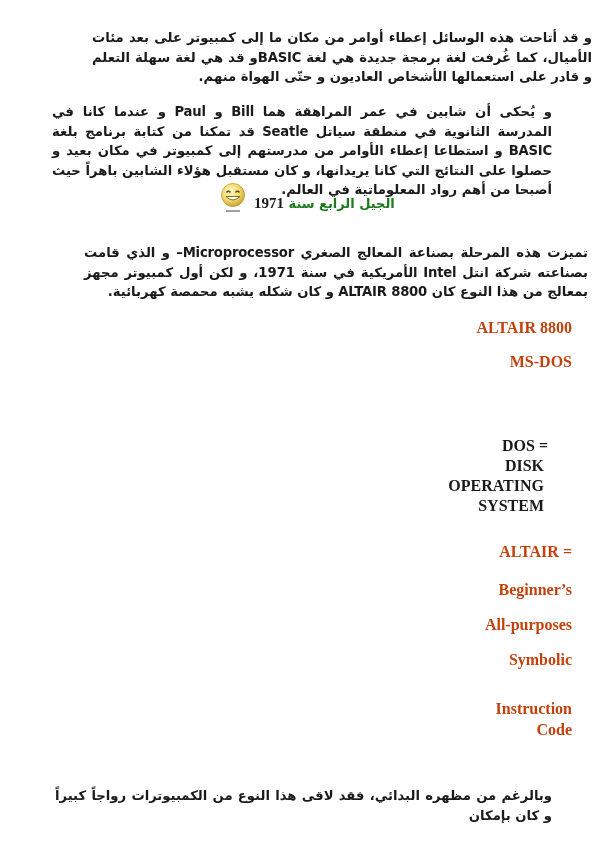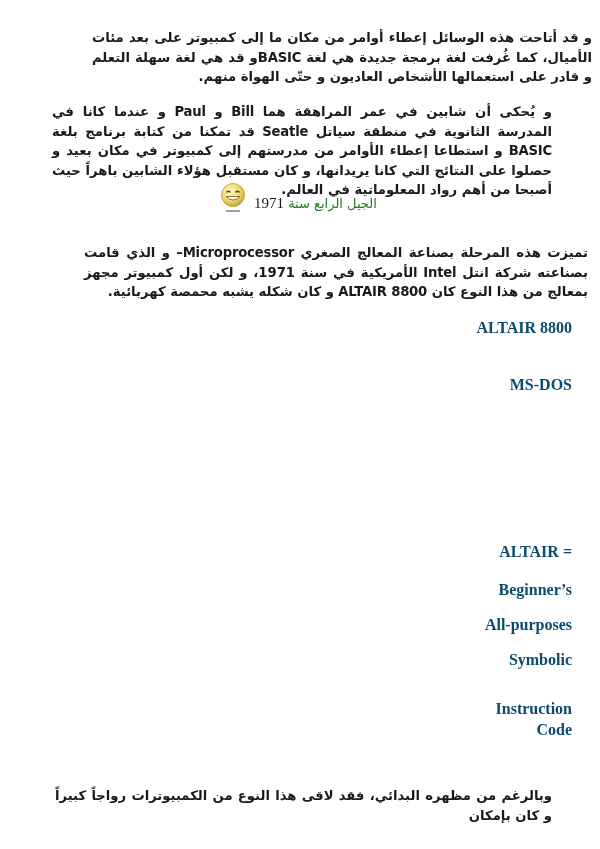--- a/index.html
+++ b/index.html
@@ -45,21 +45,21 @@
       top: 182px;
       height: 32px;
       display: flex;
       align-items: flex-end;
       direction: ltr;
       gap: 6px;
     }
     .heading-text {
       direction: rtl;
       font-family: "DejaVu Sans", sans-serif;
-      font-weight: normal;
+      font-weight: bold;
       font-size: 13px;
       color: #1f7a1f;
       padding-bottom: 2px;
     }
     .heading-text .year {
       font-family: "Liberation Serif", serif;
       font-size: 15px;
       color: #1a1a1a;
     }
     .smiley {
@@ -69,21 +69,21 @@
     }
     .smiley svg { display: block; }
 
     .term {
       position: absolute;
       right: 28px;
       font-family: "Liberation Serif", serif;
       font-weight: bold;
       font-size: 16px;
       line-height: 20px;
-      color: #0c4a6e;
+      color: #c2410c;
       text-align: right;
       white-space: nowrap;
     }
     .term-block {
       position: absolute;
       right: 28px;
       font-family: "Liberation Serif", serif;
       font-weight: bold;
       font-size: 16px;
       line-height: 20px;
@@ -126,22 +126,28 @@
       <span>الجيل الرابع سنة</span>
       <span class="year">1971</span>
     </span>
   </div>
 
   <div class="para para3">
     <p>تميزت هذه المرحلة بصناعة المعالج الصغري Microprocessor– و الذي قامت بصناعته شركة انتل Intel الأمريكية في سنة 1971، و لكن أول كمبيوتر مجهز بمعالج من هذا النوع كان ALTAIR 8800 و كان شكله يشبه محمصة كهربائية.</p>
   </div>
 
   <div class="term" style="top:318px;">ALTAIR 8800</div>
-  <div class="term" style="top:375px;text-align:center;">MS-DOS</div>
+  <div class="term" style="top:352px;text-align:center;">MS-DOS</div>
 
+  <div class="term-block" style="top:436px;">
+    <div style="padding-right:24px;">DOS =</div>
+    <div style="padding-right:28px;">DISK</div>
+    <div style="padding-right:28px;">OPERATING</div>
+    <div style="padding-right:28px;">SYSTEM</div>
+  </div>
 
   <div class="term" style="top:542px;">ALTAIR =</div>
   <div class="term" style="top:580px;">Beginner’s</div>
   <div class="term" style="top:615px;">All-purposes</div>
   <div class="term" style="top:650px;">Symbolic</div>
   <div class="term" style="top:699px;">Instruction</div>
   <div class="term" style="top:720px;">Code</div>
 
   <div class="para para4">
     <p>وبالرغم من مظهره البدائي، فقد لاقى هذا النوع من الكمبيوترات رواجاً كبيراً و كان بإمكان</p>

